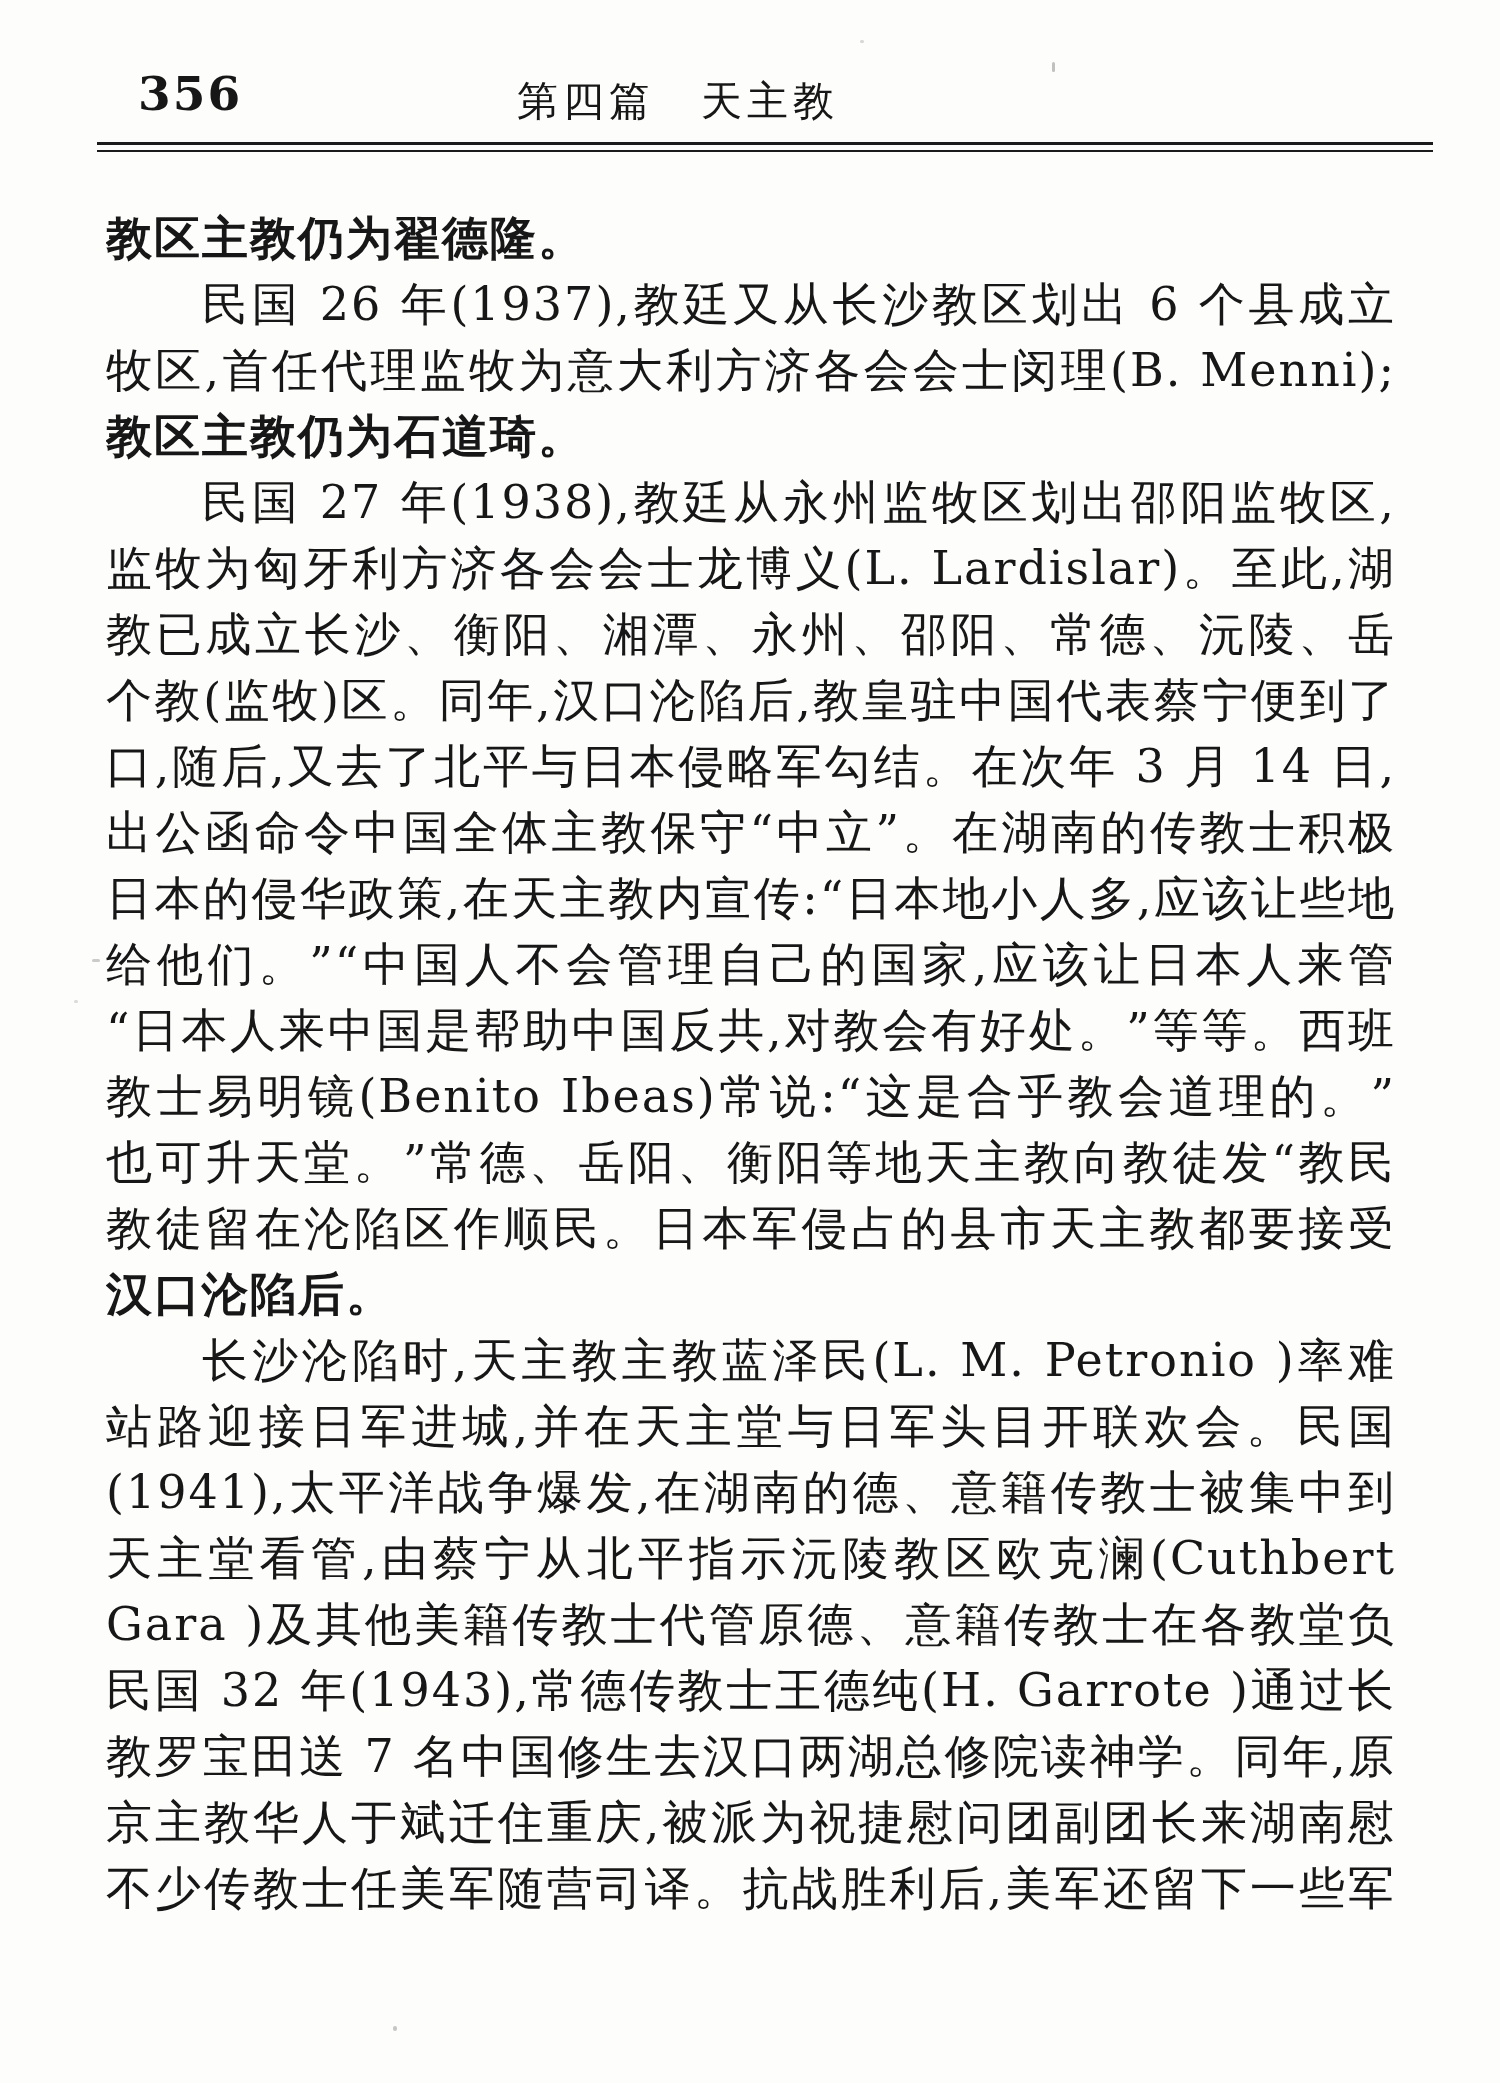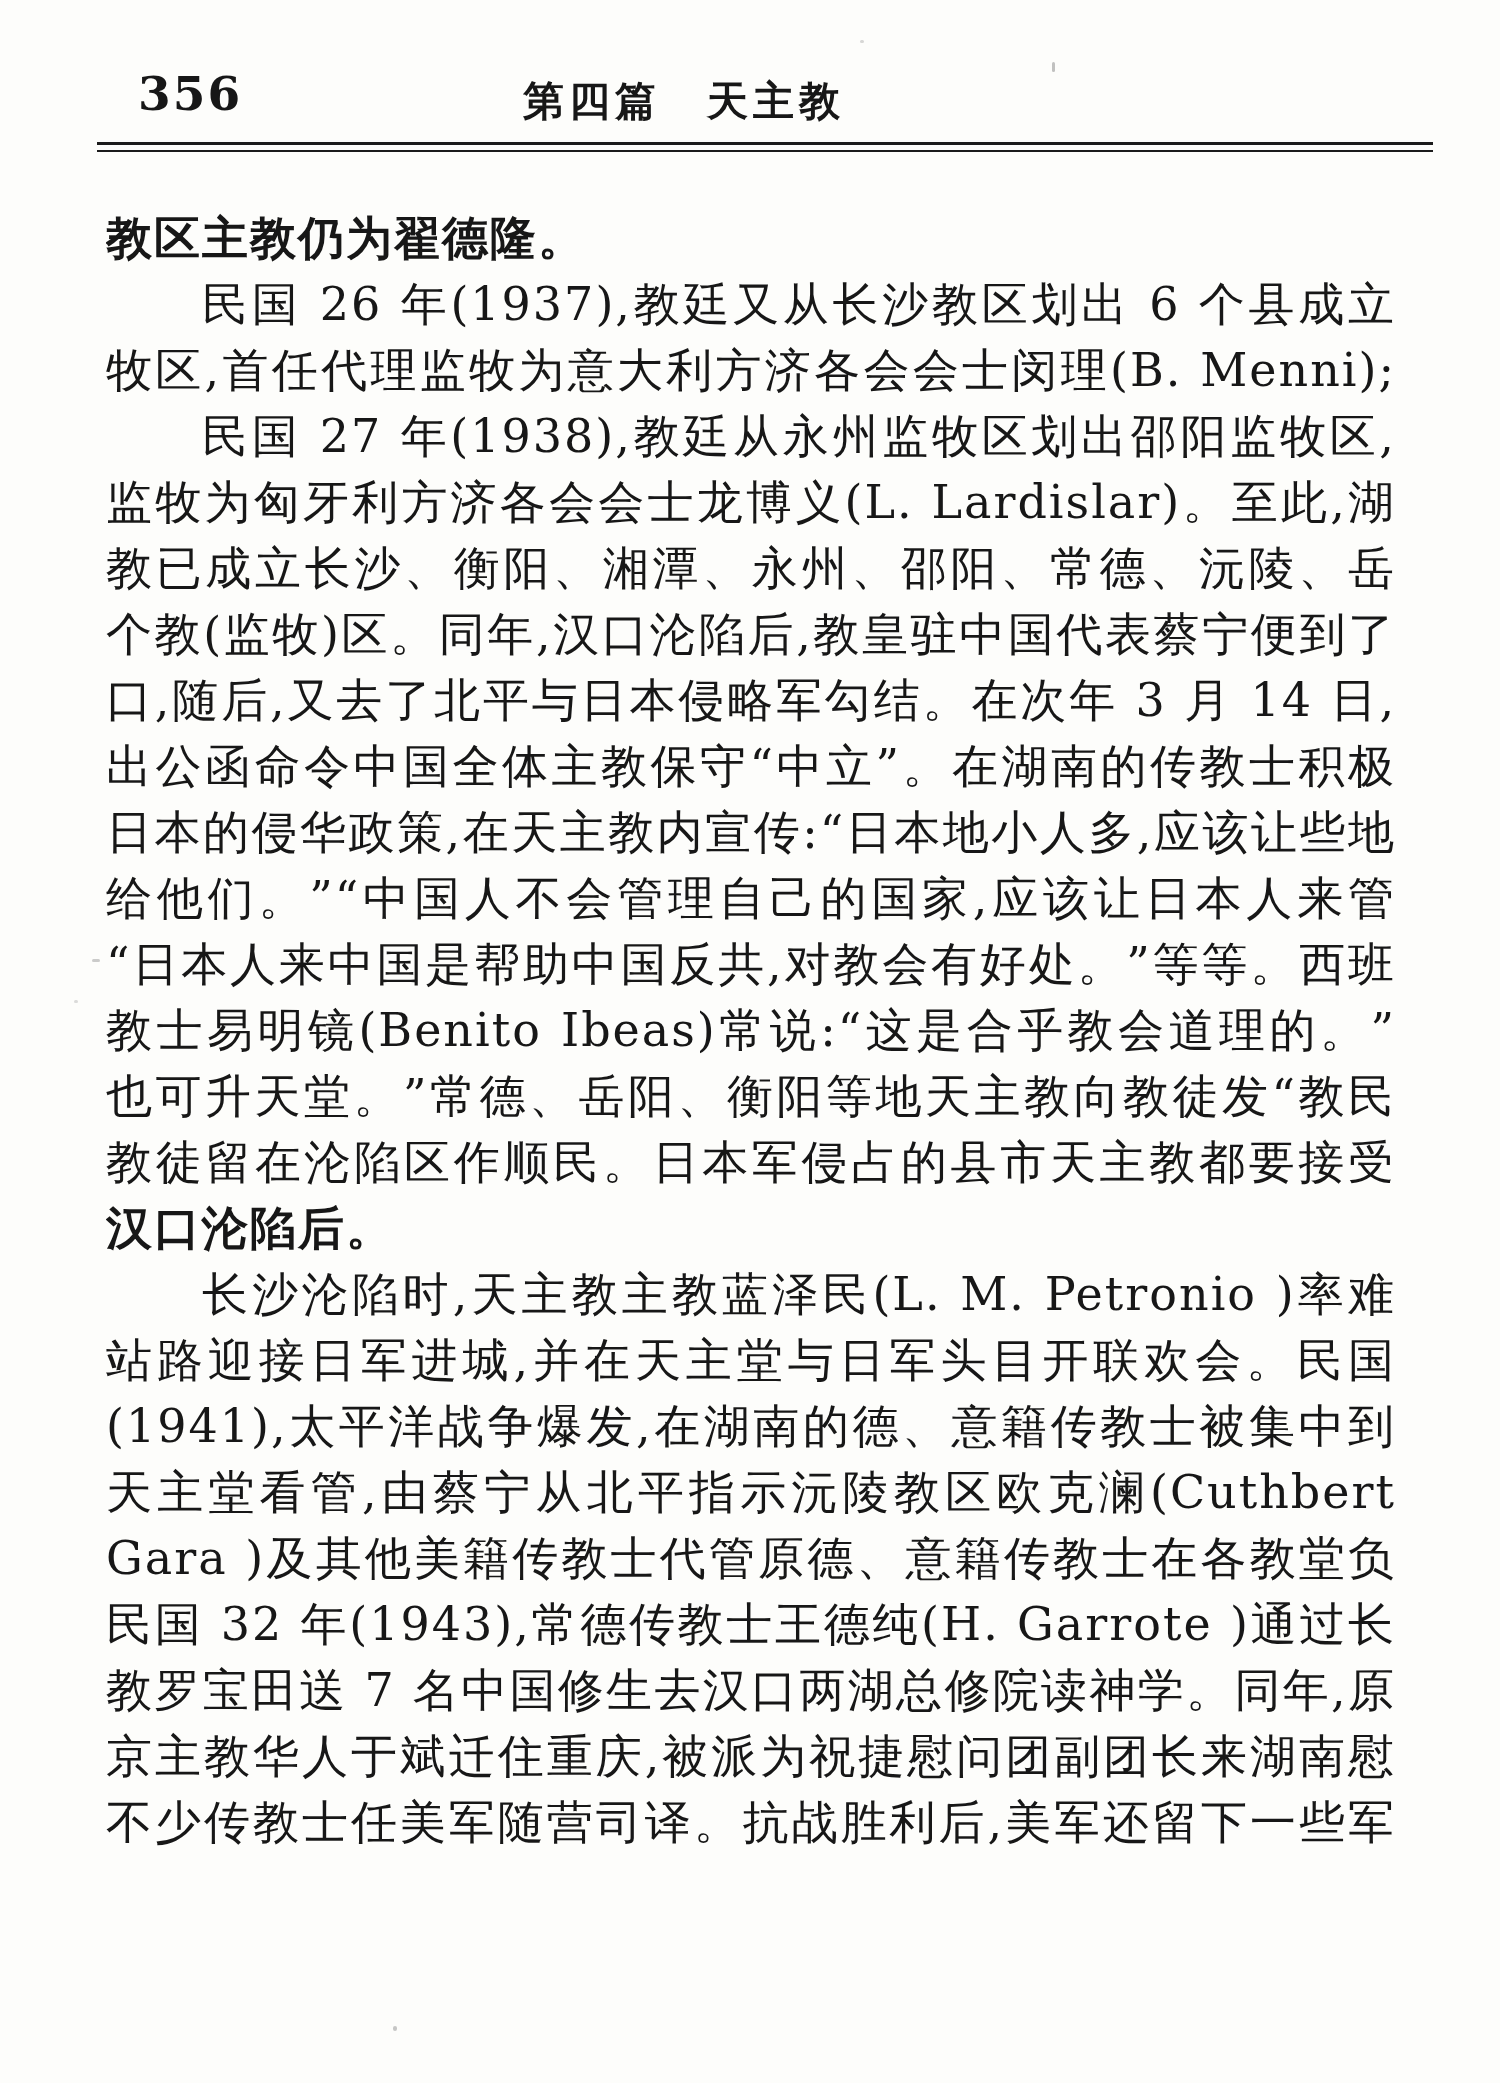--- a/index.html
+++ b/index.html
@@ -12,24 +12,24 @@
     font-family:"DejaVu Serif","Liberation Serif",serif;
     color:#171717;
   }
   
   .page-number{
     position:absolute;left:138px;top:66px;
     font-size:47px;letter-spacing:2px;
     font-weight:600;
   }
   .header-title{
-    position:absolute;left:8px;top:74px;width:1352px;
+    position:absolute;left:2px;top:74px;width:1352px;
     text-align:center;
     font-size:41px;letter-spacing:5px;
-    font-weight:700;
+    font-weight:400;
   }
   .header-rule{
     position:absolute;left:97px;top:142px;width:1336px;height:5px;
     border-top:3px solid #1b1b1b;
     border-bottom:2px solid #1b1b1b;
   }
   
   .body-text{
     position:absolute;left:106px;top:205px;width:1290px;
     font-size:46px;line-height:66px;
@@ -64,20 +64,21 @@
 <div class="page">
 
   <div class="page-number">356</div>
   <div class="header-title">第四篇　天主教</div>
   <div class="header-rule"></div>
 
   <div class="body-text">
     <div class="line short">教区主教仍为翟德隆。</div>
     <div class="line indent">民国 26 年(1937),教廷又从长沙教区划出 6 个县成立湘潭监</div>
     <div class="line">牧区,首任代理监牧为意大利方济各会会士闵理(B. Menni);长沙</div>
+    <div class="line short">教区主教仍为石道琦。</div>
     <div class="line indent">民国 27 年(1938),教廷从永州监牧区划出邵阳监牧区,首任</div>
     <div class="line">监牧为匈牙利方济各会会士龙博义(L. Lardislar)。至此,湖南天主</div>
     <div class="line">教已成立长沙、衡阳、湘潭、永州、邵阳、常德、沅陵、岳阳和澧县 9</div>
     <div class="line">个教(监牧)区。同年,汉口沦陷后,教皇驻中国代表蔡宁便到了汉</div>
     <div class="line">口,随后,又去了北平与日本侵略军勾结。在次年 3 月 14 日,他发</div>
     <div class="line">出公函命令中国全体主教保守“中立”。在湖南的传教士积极支持</div>
     <div class="line">日本的侵华政策,在天主教内宣传:“日本地小人多,应该让些地方</div>
     <div class="line">给他们。”“中国人不会管理自己的国家,应该让日本人来管理。”</div>
     <div class="line">“日本人来中国是帮助中国反共,对教会有好处。”等等。西班牙传</div>
     <div class="line">教士易明镜(Benito Ibeas)常说:“这是合乎教会道理的。”“亡国奴</div>

